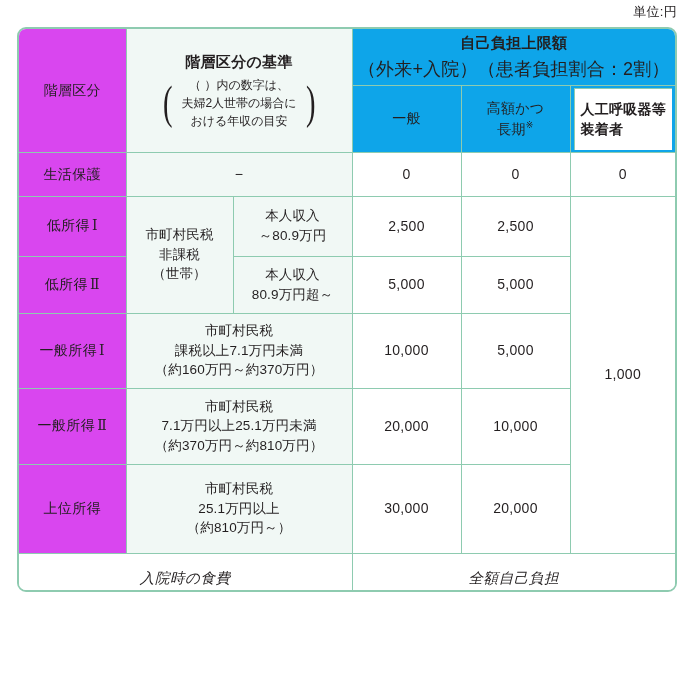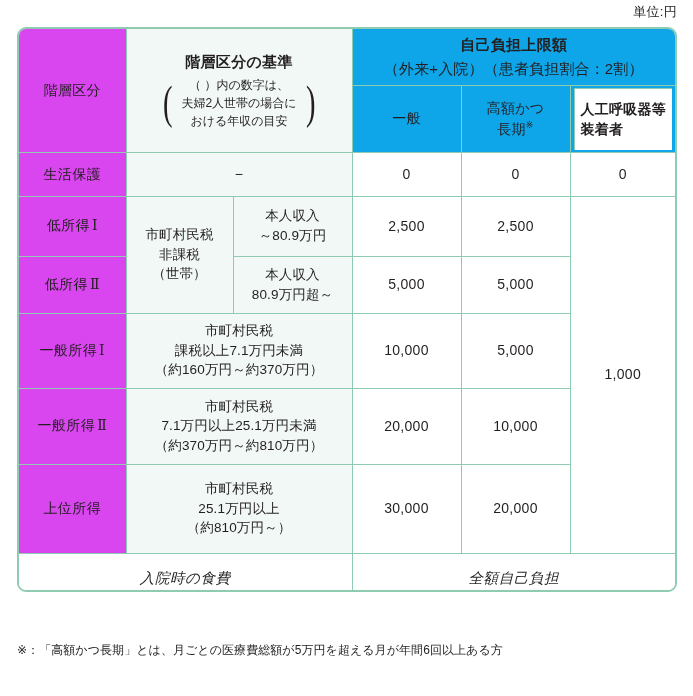--- a/index.html
+++ b/index.html
@@ -124,21 +124,21 @@
     white-space: nowrap;
   }
 
   .limit-head-title {
     font-weight: bold;
     font-size: 15px;
     letter-spacing: 0.02em;
     display: block;
   }
   .limit-head-sub {
-    font-size: 15px;
+    font-size: 18px;
     display: block;
     margin-top: 2px;
     letter-spacing: 0.01em;
   }
 
   .col-head {
     font-weight: bold;
     font-size: 14px;
     letter-spacing: 0.02em;
   }
@@ -350,16 +350,15 @@
 
       <tr>
         <td class="c-foot" colspan="3" style="height:50px">入院時の食費</td>
         <td class="c-foot" colspan="3">全額自己負担</td>
       </tr>
     </tbody>
       </table>
   </div>
 
   <div class="footnotes">
-    <div class="fn">※：「高額かつ長期」とは、月ごとの医療費総額が5万円を超える月が年間6回以上ある方</div>
   </div>
 
 </div>
 
 </body></html>

